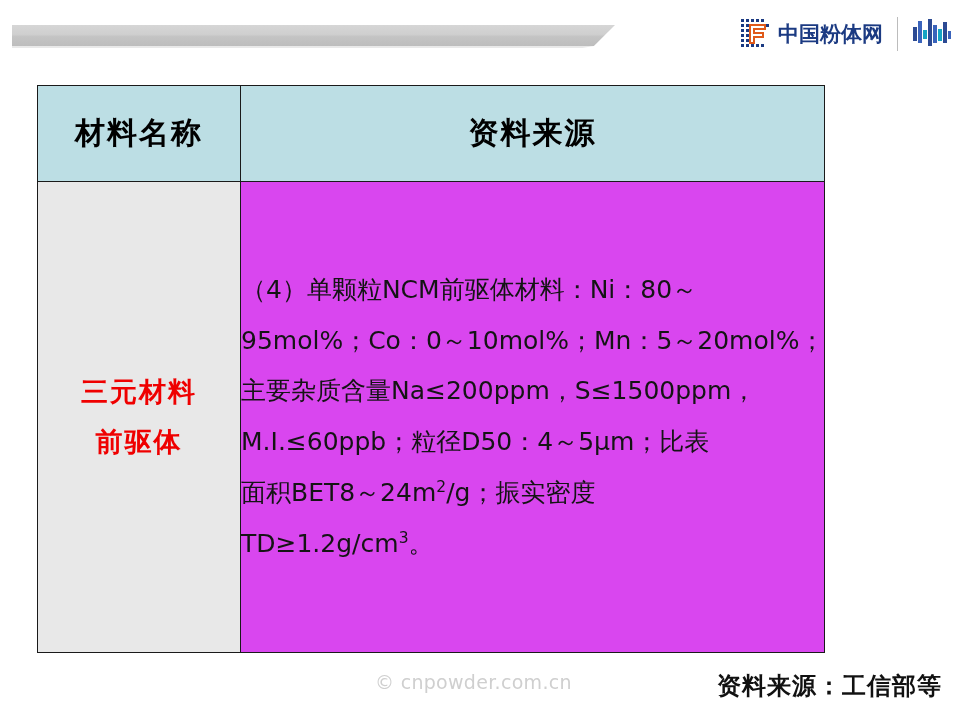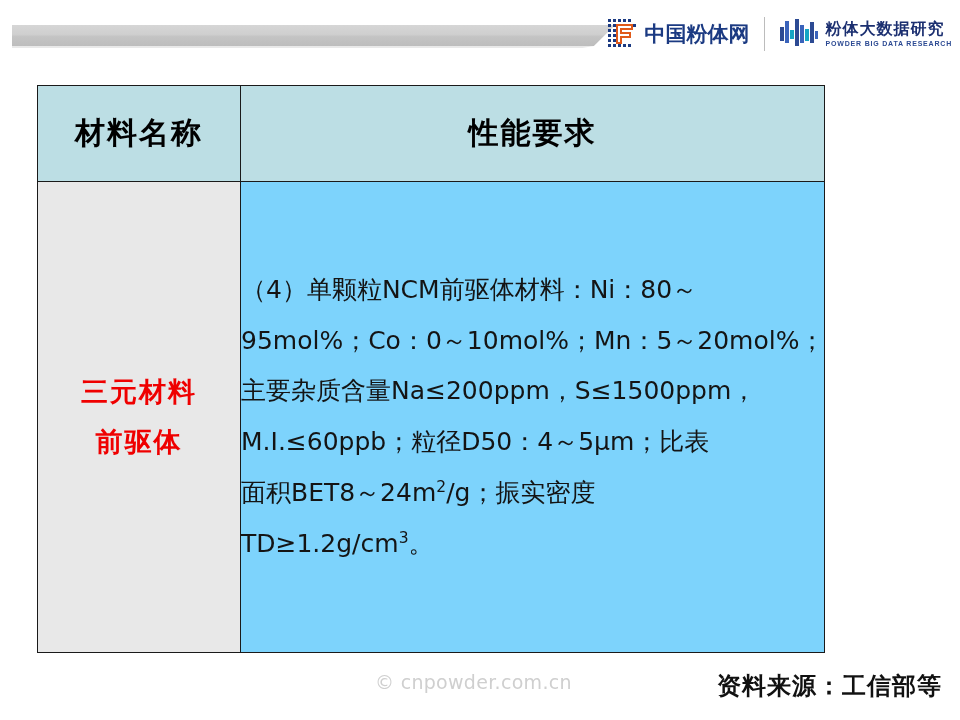--- a/index.html
+++ b/index.html
@@ -160,21 +160,21 @@
     background: #e8e8e8;
     text-align: center;
     font-family: "DejaVu Sans", sans-serif;
     font-weight: bold;
     font-size: 27px;
     color: #ef0000;
     line-height: 1.85;
     letter-spacing: 2px;
   }
   td.cell-spec {
-    background: #7dd3fc;
+    background: #d946ef;
     padding: 16px 22px 16px 20px;
     font-family: "DejaVu Sans", sans-serif;
     font-size: 25px;
     color: #141414;
     line-height: 2.03;
     letter-spacing: 0px;
   }
   .spec-line { white-space: nowrap; }
   .spec-line sup {
     font-size: 0.62em;
@@ -252,36 +252,32 @@
           <rect x="1" y="9" width="4" height="14" fill="#2c4a93"></rect>
           <rect x="6" y="3" width="4" height="22" fill="#3a63bb"></rect>
           <rect x="11" y="12" width="4" height="9" fill="#16a5c4"></rect>
           <rect x="16" y="1" width="4" height="27" fill="#2c4a93"></rect>
           <rect x="21" y="7" width="4" height="18" fill="#3a63bb"></rect>
           <rect x="26" y="11" width="4" height="12" fill="#16a5c4"></rect>
           <rect x="31" y="4" width="4" height="21" fill="#2c4a93"></rect>
           <rect x="36" y="13" width="3" height="8" fill="#3a63bb"></rect>
         </svg>
       </span>
-      <span class="bigdata-text">
-        <span class="bigdata-cn">粉体大数据研究</span>
-        <span class="bigdata-en">POWDER BIG DATA RESEARCH</span>
-      </span>
     </div>
 
   </div>
 </div>
 
 <div id="big-watermark">© cnpowder.com.cn</div>
 
 <table id="spec-table">
   <thead>
     <tr>
       <th class="col-name">材料名称</th>
-      <th>性能要求</th>
+      <th>资料来源</th>
     </tr>
   </thead>
   <tbody>
     <tr>
       <td class="cell-name">
         <div>三元材料</div>
         <div>前驱体</div>
       </td>
       <td class="cell-spec">
         <div class="spec-line">（4）单颗粒NCM前驱体材料：Ni：80～</div>

